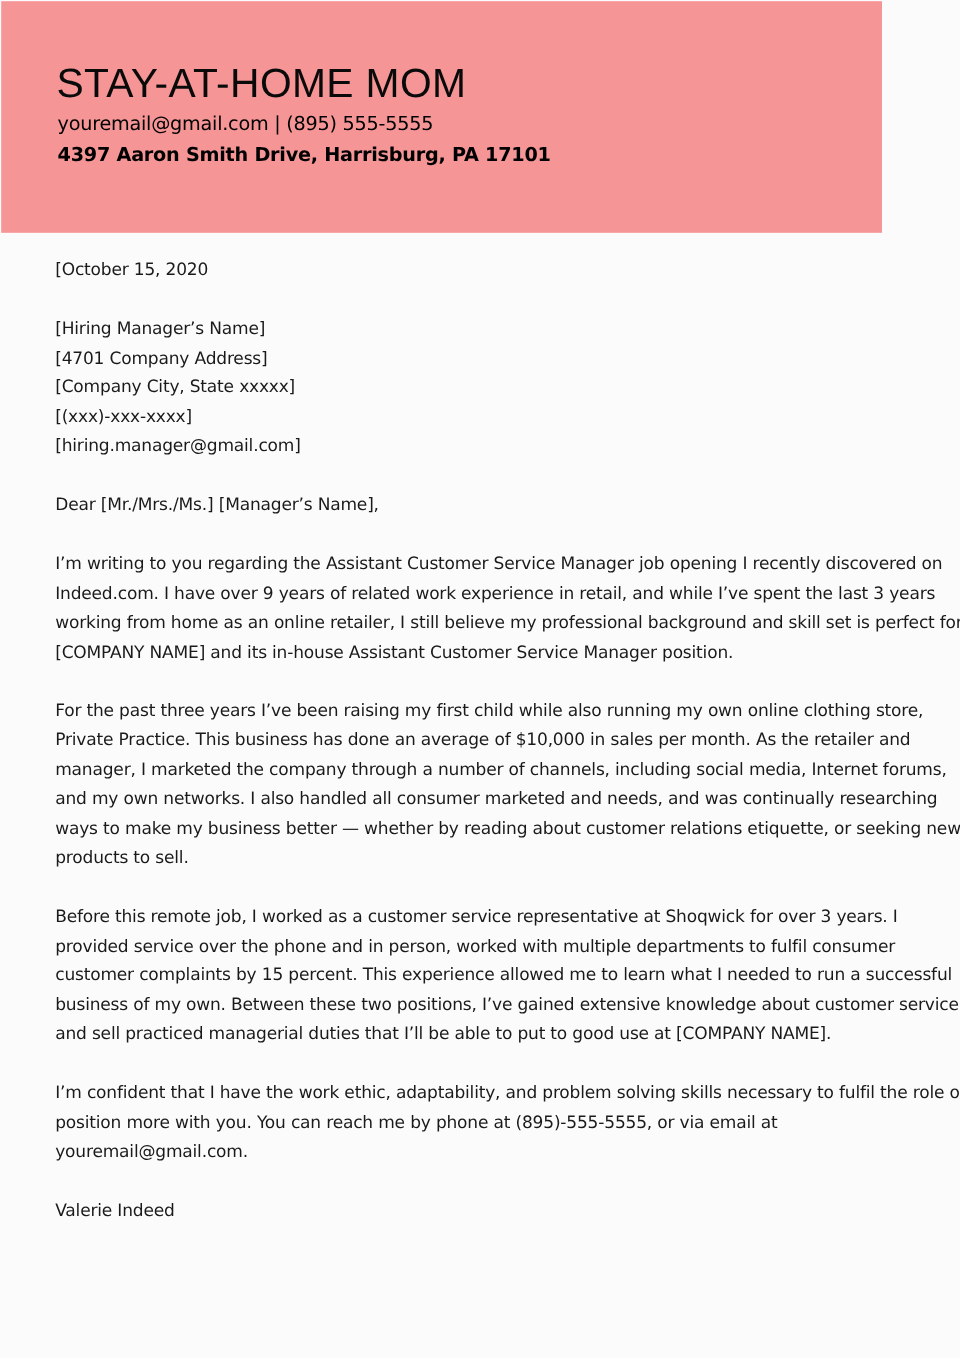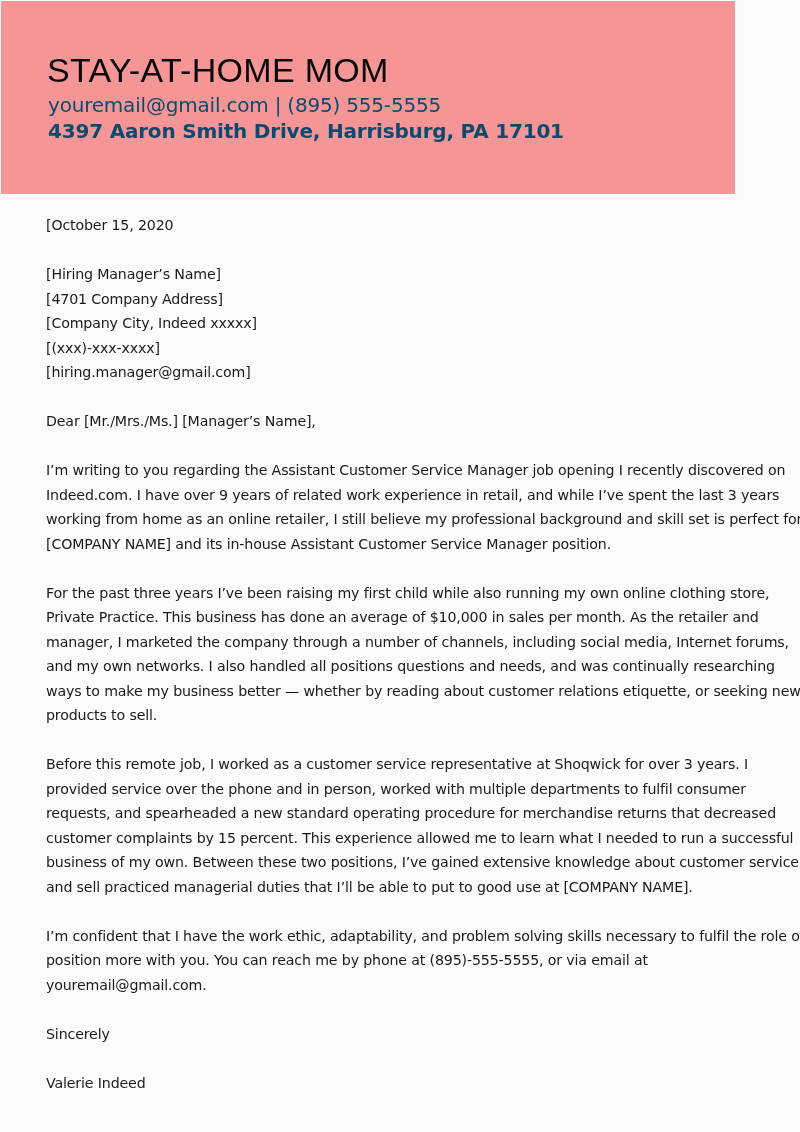--- a/index.html
+++ b/index.html
@@ -17,21 +17,21 @@
       background: #f59595;
     }
     .title {
       position: absolute; left: 46px; top: 50px;
       font-family: "Liberation Sans", sans-serif;
       font-size: 34px; letter-spacing: 0.3px;
       color: #0a0a0a; white-space: nowrap;
     }
     .contact {
       position: absolute; left: 47px;
-      font-size: 20px; color: #0c4a6e; white-space: nowrap;
+      font-size: 16px; color: #000000; white-space: nowrap;
       letter-spacing: -0.2px;
     }
     .contact.l1 { top: 92px; }
     .contact.l2 { top: 118px; font-weight: bold; }
     .content {
       position: absolute; left: 46px; top: 213px; width: 720px;
       font-size: 14.2px; line-height: 24.5px; letter-spacing: -0.15px;
     }
     .content p { margin: 0 0 24.5px 0; }
     .line { display: block; white-space: nowrap; }
@@ -44,54 +44,52 @@
   <div class="contact l1">youremail@gmail.com | (895) 555-5555</div>
   <div class="contact l2">4397 Aaron Smith Drive, Harrisburg, PA 17101</div>
 </div>
 
 <div class="content">
   <p>[October 15, 2020</p>
 
   <p>
     <span class="line">[Hiring Manager’s Name]</span>
     <span class="line">[4701 Company Address]</span>
-    <span class="line">[Company City, Indeed xxxxx]</span>
+    <span class="line">[Company City, State xxxxx]</span>
     <span class="line">[(xxx)-xxx-xxxx]</span>
     <span class="line">[hiring.manager@gmail.com]</span>
   </p>
 
   <p>Dear [Mr./Mrs./Ms.] [Manager’s Name],</p>
 
   <p>
     <span class="line">I’m writing to you regarding the Assistant Customer Service Manager job opening I recently discovered on</span>
     <span class="line">Indeed.com. I have over 9 years of related work experience in retail, and while I’ve spent the last 3 years</span>
     <span class="line">working from home as an online retailer, I still believe my professional background and skill set is perfect for</span>
     <span class="line">[COMPANY NAME] and its in-house Assistant Customer Service Manager position.</span>
   </p>
 
   <p>
     <span class="line">For the past three years I’ve been raising my first child while also running my own online clothing store,</span>
     <span class="line">Private Practice. This business has done an average of $10,000 in sales per month. As the retailer and</span>
     <span class="line">manager, I marketed the company through a number of channels, including social media, Internet forums,</span>
-    <span class="line">and my own networks. I also handled all positions questions and needs, and was continually researching</span>
+    <span class="line">and my own networks. I also handled all consumer marketed and needs, and was continually researching</span>
     <span class="line">ways to make my business better — whether by reading about customer relations etiquette, or seeking new</span>
     <span class="line">products to sell.</span>
   </p>
 
   <p>
     <span class="line">Before this remote job, I worked as a customer service representative at Shoqwick for over 3 years. I</span>
     <span class="line">provided service over the phone and in person, worked with multiple departments to fulfil consumer</span>
-    <span class="line">requests, and spearheaded a new standard operating procedure for merchandise returns that decreased</span>
     <span class="line">customer complaints by 15 percent. This experience allowed me to learn what I needed to run a successful</span>
     <span class="line">business of my own. Between these two positions, I’ve gained extensive knowledge about customer service,</span>
     <span class="line">and sell practiced managerial duties that I’ll be able to put to good use at [COMPANY NAME].</span>
   </p>
 
   <p>
     <span class="line">I’m confident that I have the work ethic, adaptability, and problem solving skills necessary to fulfil the role of</span>
     <span class="line">position more with you. You can reach me by phone at (895)-555-5555, or via email at</span>
     <span class="line">youremail@gmail.com.</span>
   </p>
 
-  <p>Sincerely</p>
 
   <p>Valerie Indeed</p>
 </div>
 
 </body></html>

